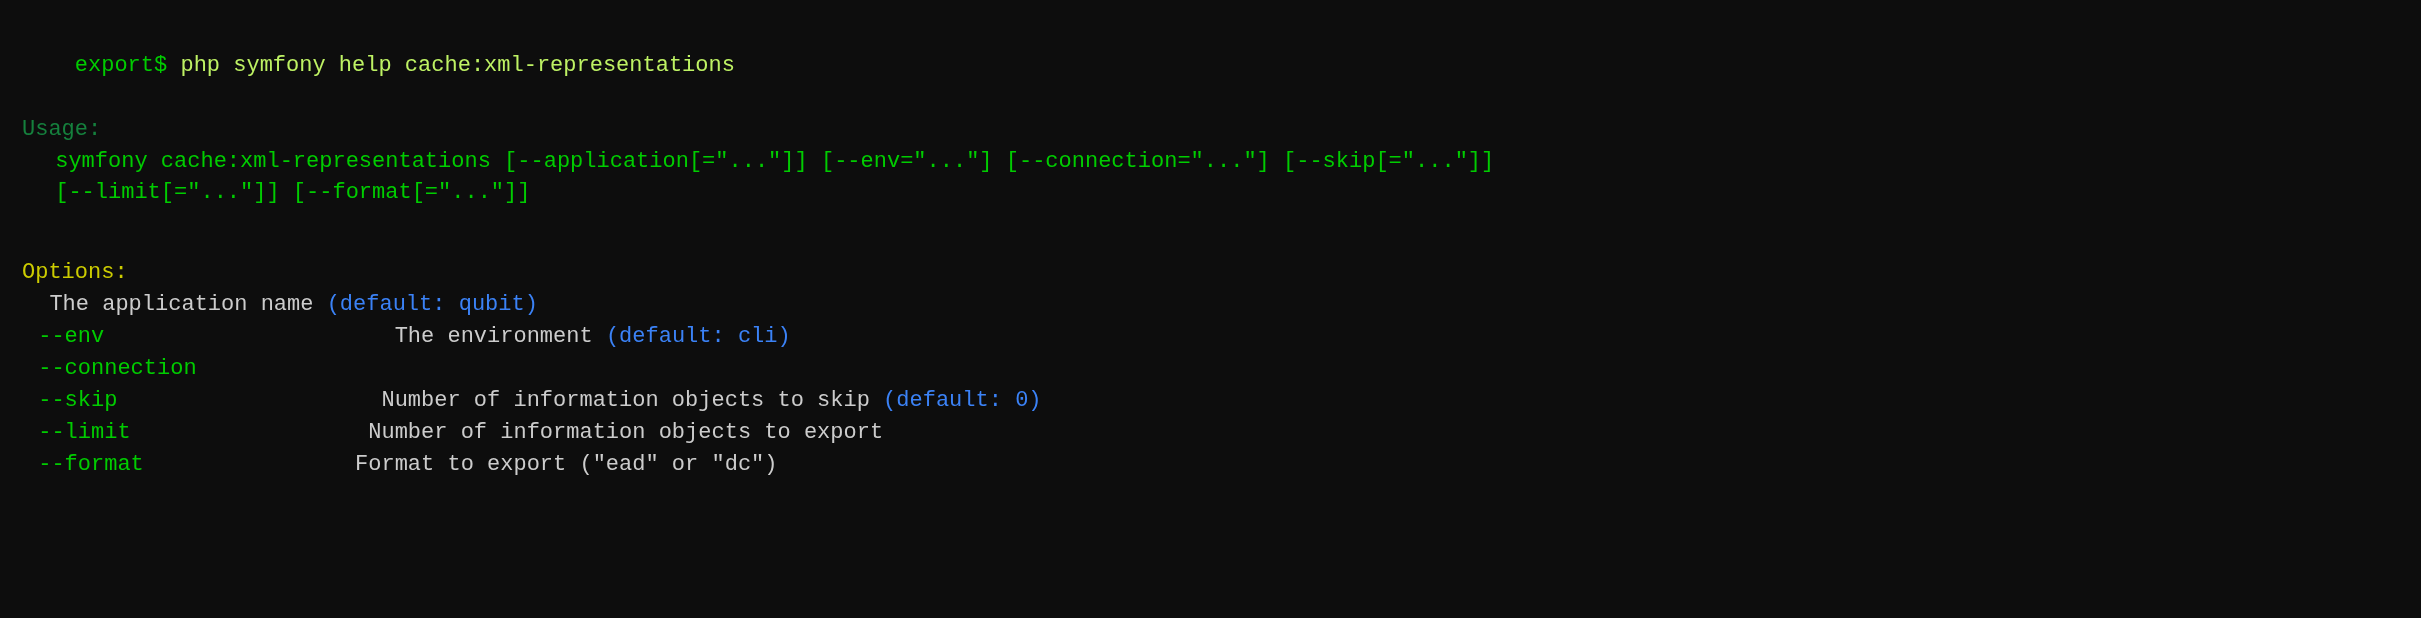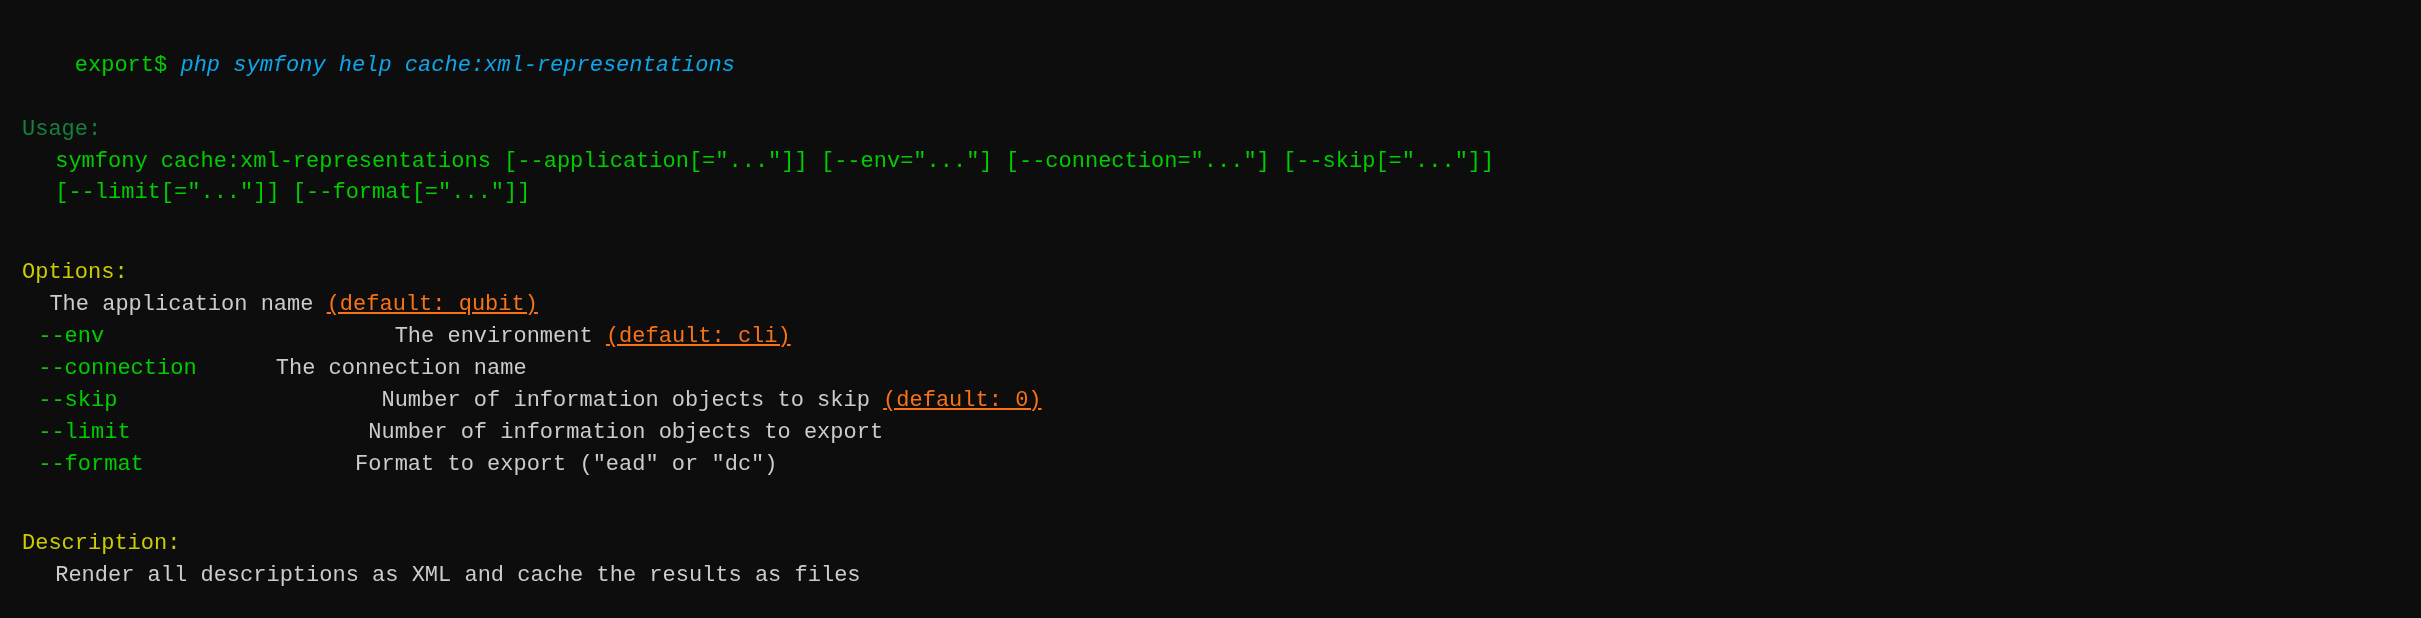--- a/index.html
+++ b/index.html
@@ -22,22 +22,21 @@
     .terminal {
       color: #cccccc;
     }
 
     .prompt-line {
       color: #00cc00;
       white-space: pre;
     }
 
     .prompt-line .command {
-      color: #0ea5e9;
-      font-style: italic;
+      color: #bef264;
     }
 
     .usage-label {
       color: #15803d;
     }
 
     .usage-text {
       color: #00cc00;
       white-space: pre;
       padding-left: 20px;
@@ -59,22 +58,21 @@
       color: #00cc00;
       min-width: 200px;
       padding-left: 2px;
     }
 
     .option-desc {
       color: #cccccc;
     }
 
     .option-default {
-      color: #f97316;
-      text-decoration: underline;
+      color: #3b82f6;
     }
 
     .description-label {
       color: #cccc00;
       margin-top: 16px;
       display: block;
     }
 
     .description-text {
       color: #cccccc;
@@ -102,27 +100,23 @@
   </div>
 
   <div class="blank-line"></div>
 
   <div>
     <span class="options-label">Options:</span>
 
     <div id="options-container">
         <div class="option-row"><span class="option-desc">  The application name </span><span class="option-default">(default: qubit)</span></div>
         <div class="option-row"><span class="option-flag"> --env</span><span class="option-desc">             The environment </span><span class="option-default">(default: cli)</span></div>
-        <div class="option-row"><span class="option-flag"> --connection</span><span class="option-desc">    The connection name </span></div>
+        <div class="option-row"><span class="option-flag"> --connection</span></div>
         <div class="option-row"><span class="option-flag"> --skip</span><span class="option-desc">            Number of information objects to skip </span><span class="option-default">(default: 0)</span></div>
         <div class="option-row"><span class="option-flag"> --limit</span><span class="option-desc">           Number of information objects to export</span></div>
         <div class="option-row"><span class="option-flag"> --format</span><span class="option-desc">          Format to export ("ead" or "dc")</span></div>
       </div>
   </div>
 
   <div class="blank-line"></div>
 
-  <div>
-    <span class="description-label">Description:</span>
-    <div class="description-text"> Render all descriptions as XML and cache the results as files</div>
-  </div>
 
 </div>
 
 </body></html>

